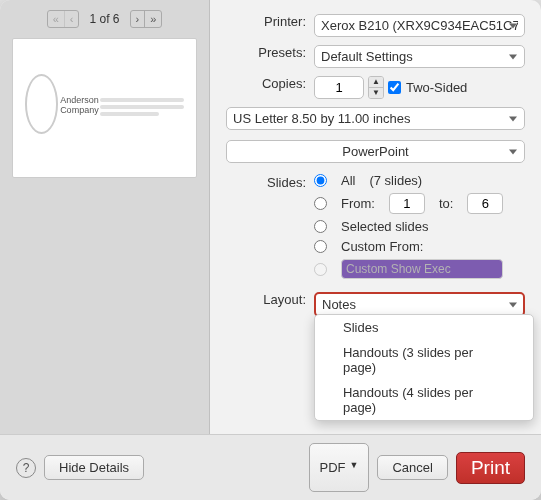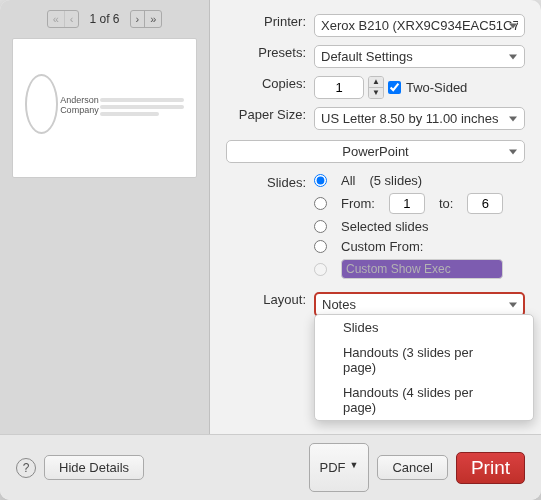--- a/index.html
+++ b/index.html
@@ -449,21 +449,20 @@
             <button class="stepper-btn">▼</button>
           </div>
           <label class="checkbox-label">
             <input type="checkbox" checked="" style="">
             <span>Two-Sided</span>
           </label>
         </div>
       </div>
 
       <div class="form-row">
-        <span class="form-label">Paper Size:</span>
         <div class="select-wrapper form-control">
           <select>
             <option>US Letter 8.50 by 11.00 inches</option>
           </select>
         </div>
       </div>
 
       <div style="position:relative; display:flex; align-items:center; justify-content:flex-end; margin: 2px 0;">
         <span class="red-arrow" style="position:absolute; left: 55px;">➔</span>
         <div class="select-wrapper" style="width:160px;">
@@ -472,21 +471,21 @@
           </select>
         </div>
       </div>
 
       <div class="form-row" style="align-items:flex-start;">
         <span class="form-label" style="padding-top:2px;">Slides:</span>
         <div class="slides-section" style="margin-left:0;">
           <div class="radio-row">
             <input type="radio" name="slides" checked="" style="">
             <span>All</span>
-            <span>(5 slides)</span>
+            <span>(7 slides)</span>
           </div>
           <div class="radio-row">
             <input type="radio" name="slides" style="">
             <span>From:</span>
             <input class="range-input" type="text" value="1" style="">
             <span>to:</span>
             <input class="range-input" type="text" value="6" style="">
           </div>
           <div class="radio-row">
             <input type="radio" name="slides" style="">

